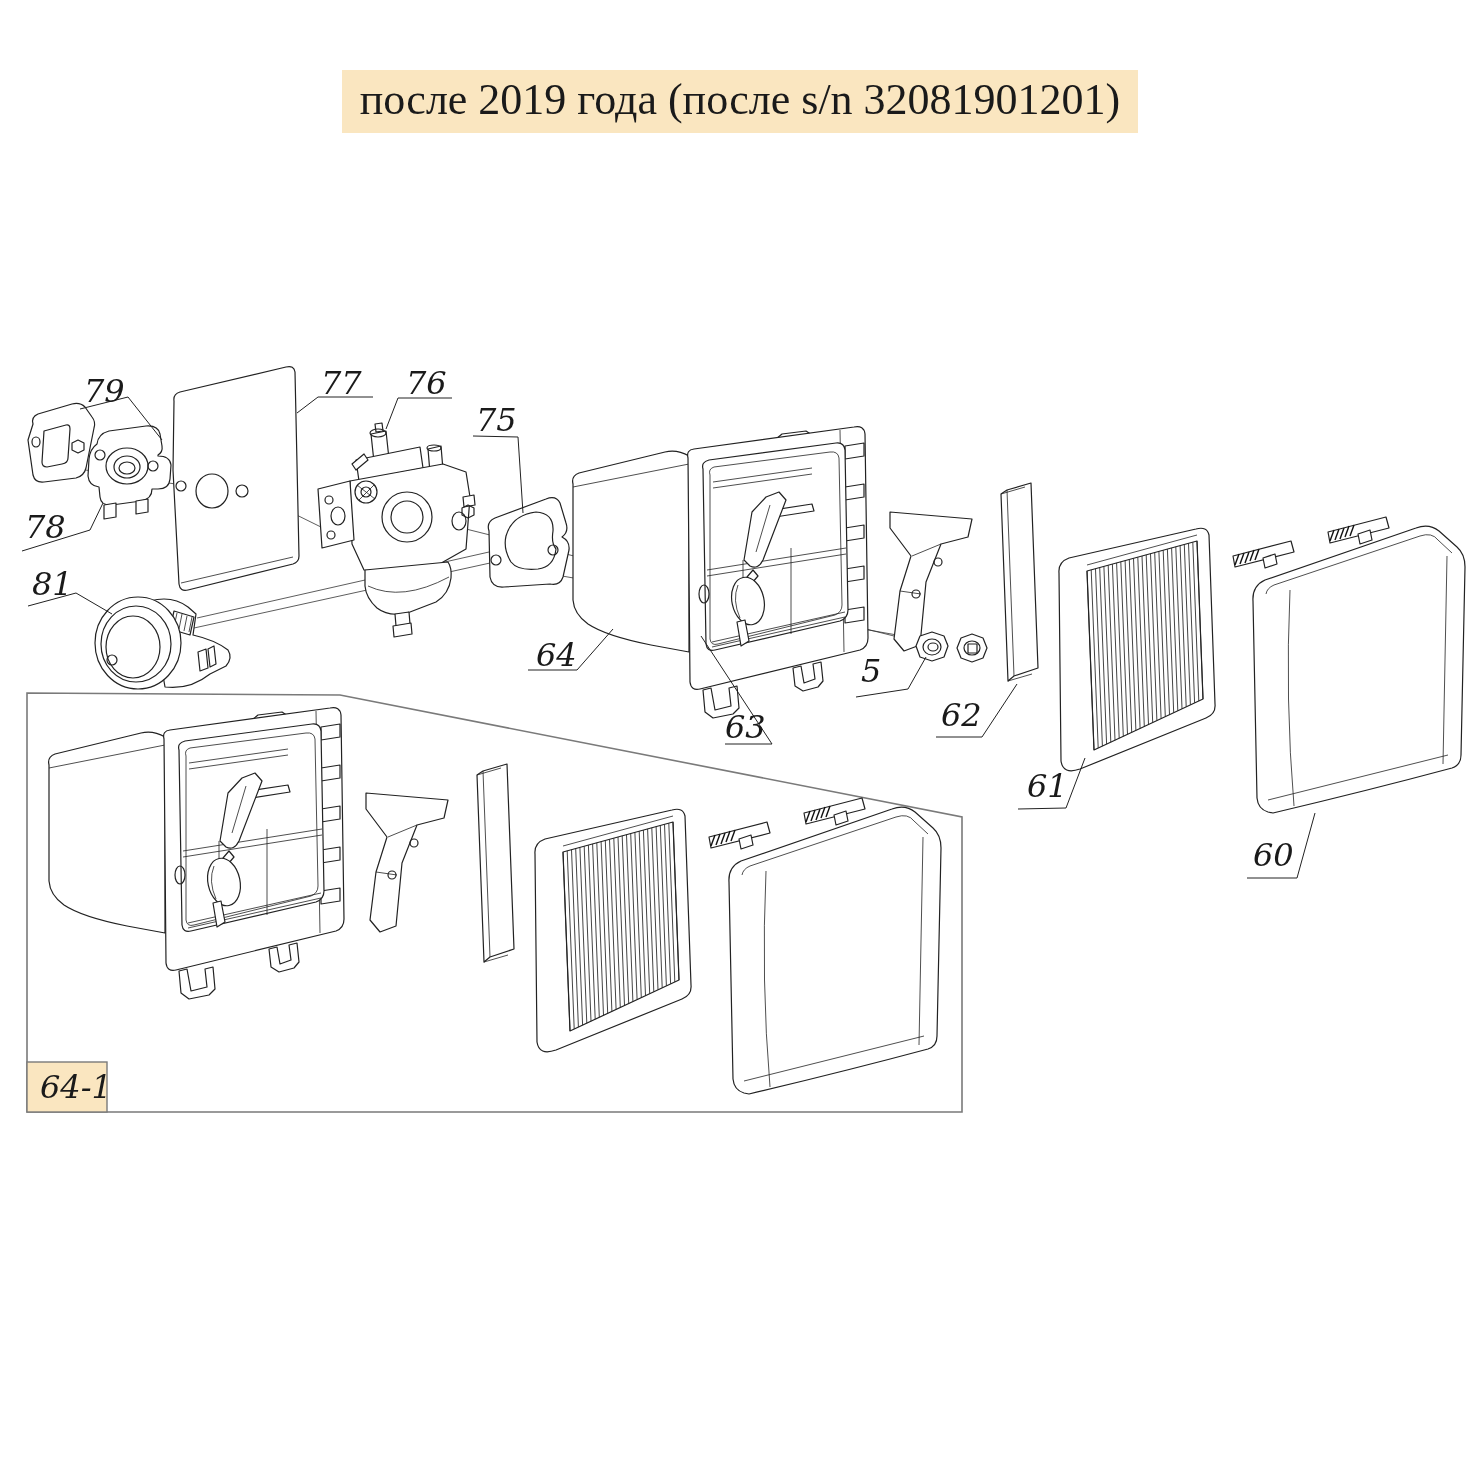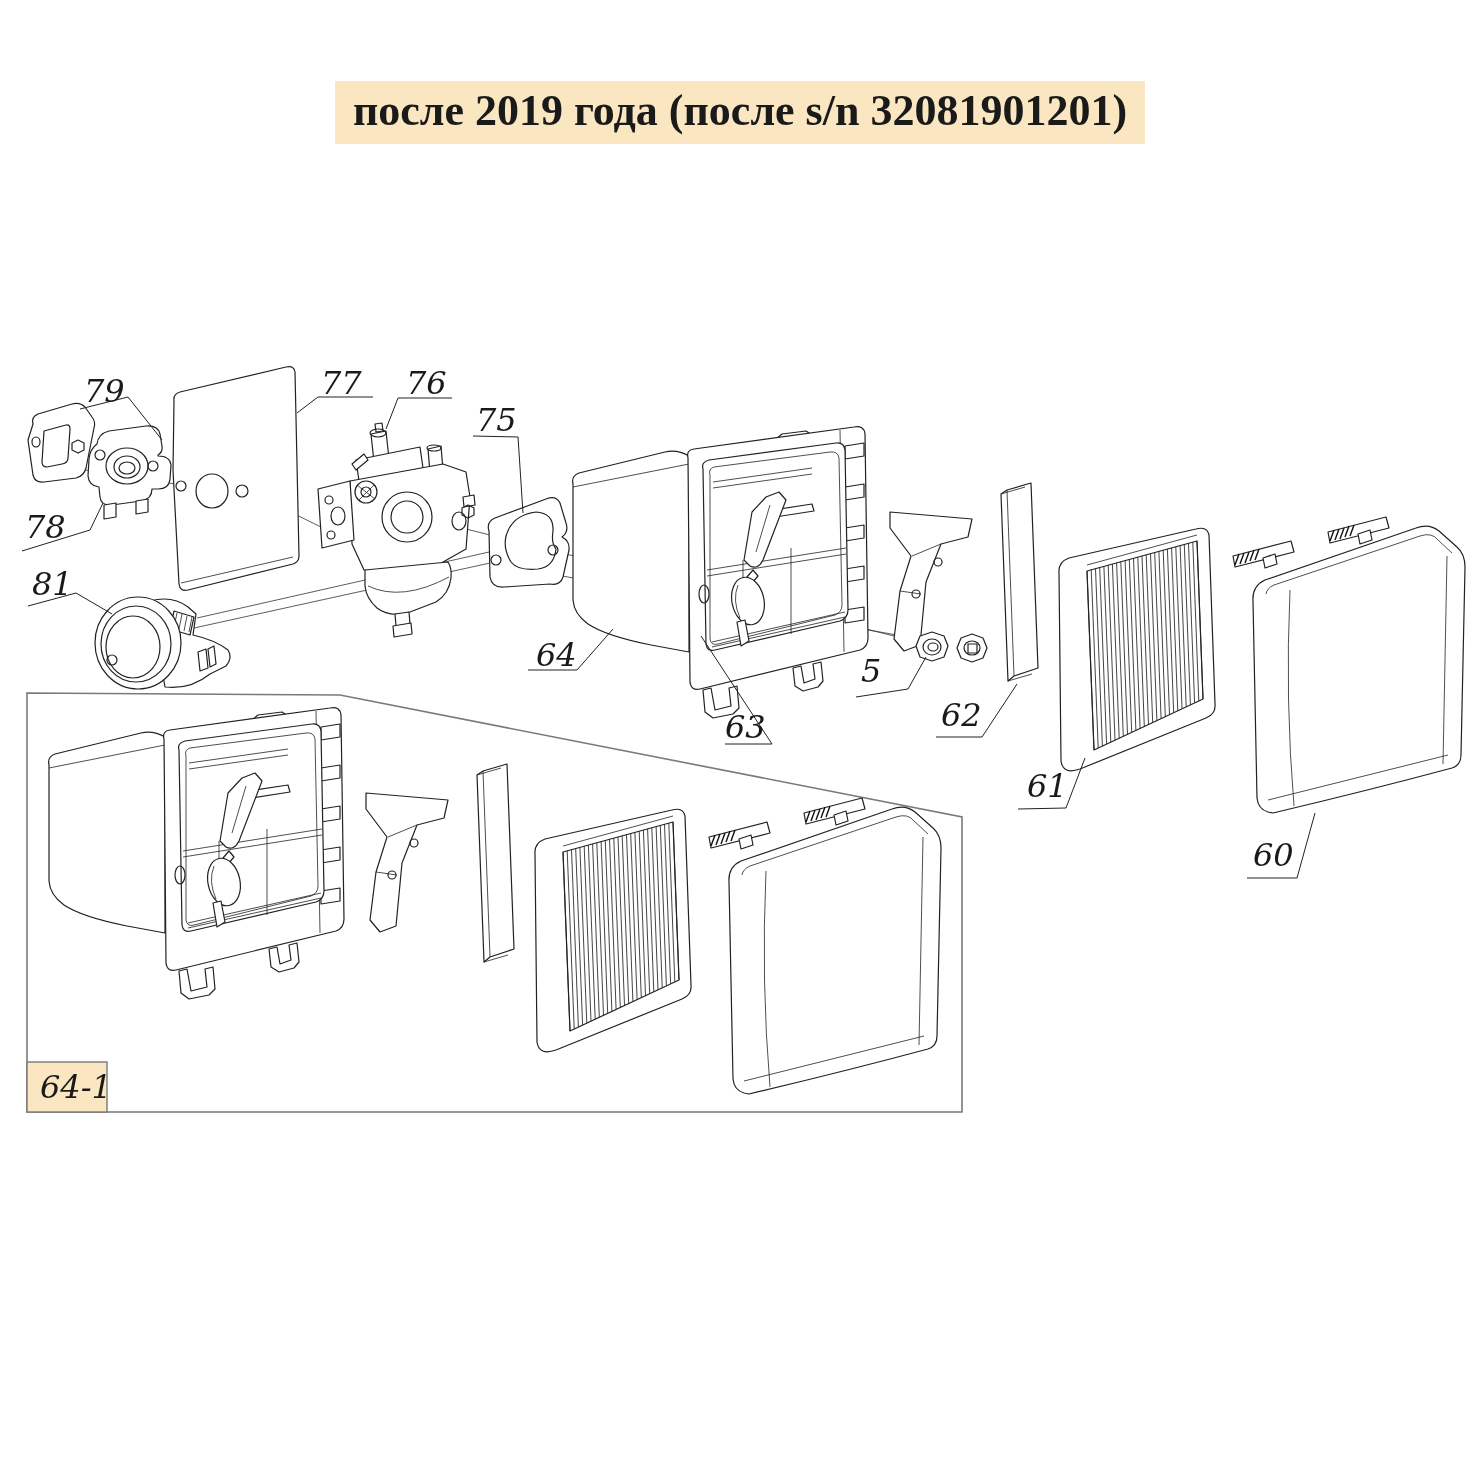--- a/index.html
+++ b/index.html
@@ -1,18 +1,18 @@
 <!DOCTYPE html>
 <html><head>
 <meta charset="utf-8">
 <style>
   html,body{margin:0;padding:0;background:#ffffff;}
   .page{position:relative;width:1480px;height:1480px;background:#ffffff;overflow:hidden;
         font-family:"Liberation Serif", serif;}
-  .title-bar{position:absolute;top:81px;left:0;width:100%;text-align:center;font-weight:bold;}
+  .title-bar{position:absolute;top:70px;left:0;width:100%;text-align:center;}
   .title-hl{display:inline-block;background:#fae6c0;color:#1a1a1a;
             font-family:"Liberation Serif", serif;font-size:44px;line-height:1.25;
             padding:2px 18px 6px 18px;}
   svg{position:absolute;top:0;left:0;}
   .part{fill:#ffffff;stroke:#222222;stroke-width:1.2;stroke-linejoin:round;}
   .part-nf{fill:none;stroke:#222222;stroke-width:1.2;stroke-linejoin:round;}
   .thin{fill:none;stroke:#222222;stroke-width:0.8;}
   .axis{fill:none;stroke:#333333;stroke-width:0.8;}
   .leader{fill:none;stroke:#222222;stroke-width:1;}
   .pleat{stroke:#222222;stroke-width:0.85;}

